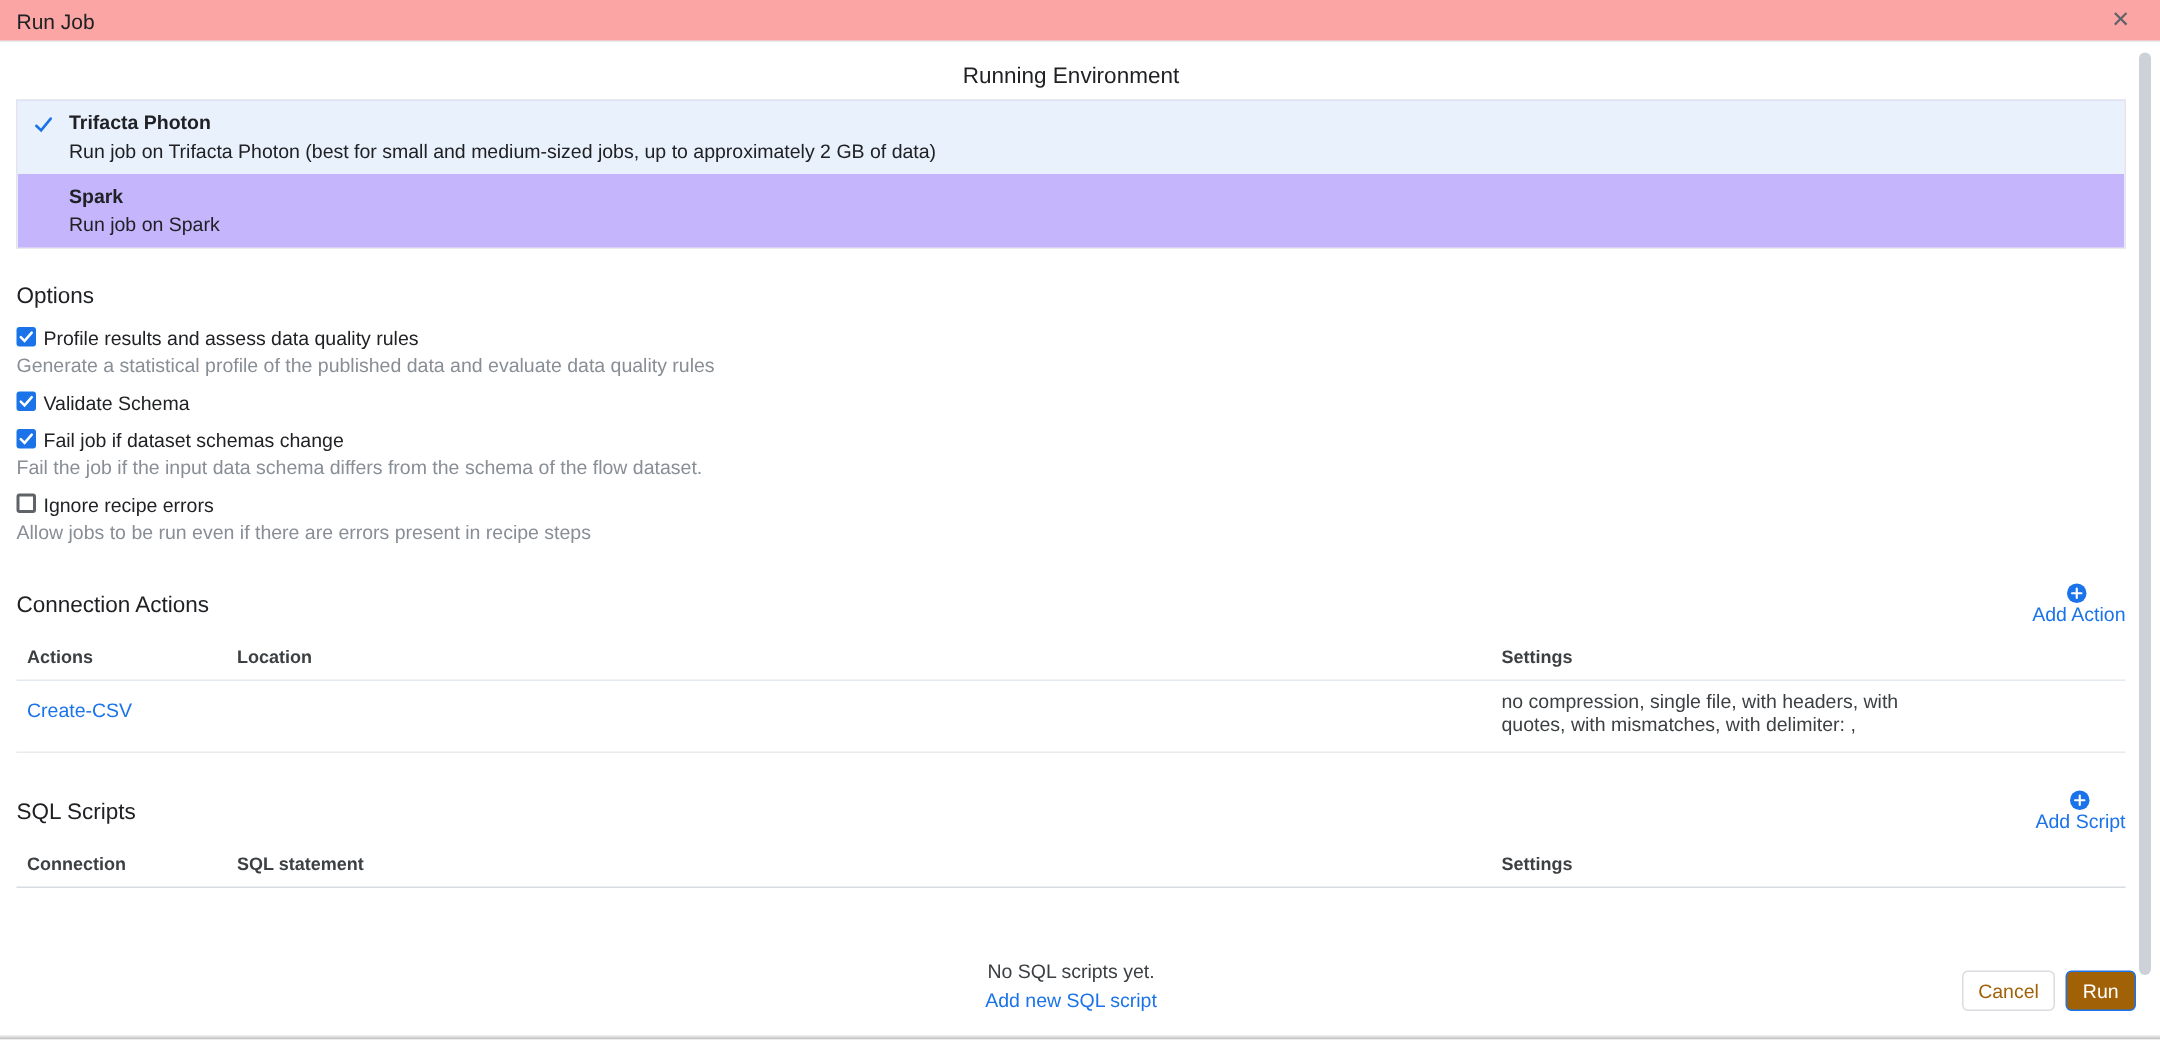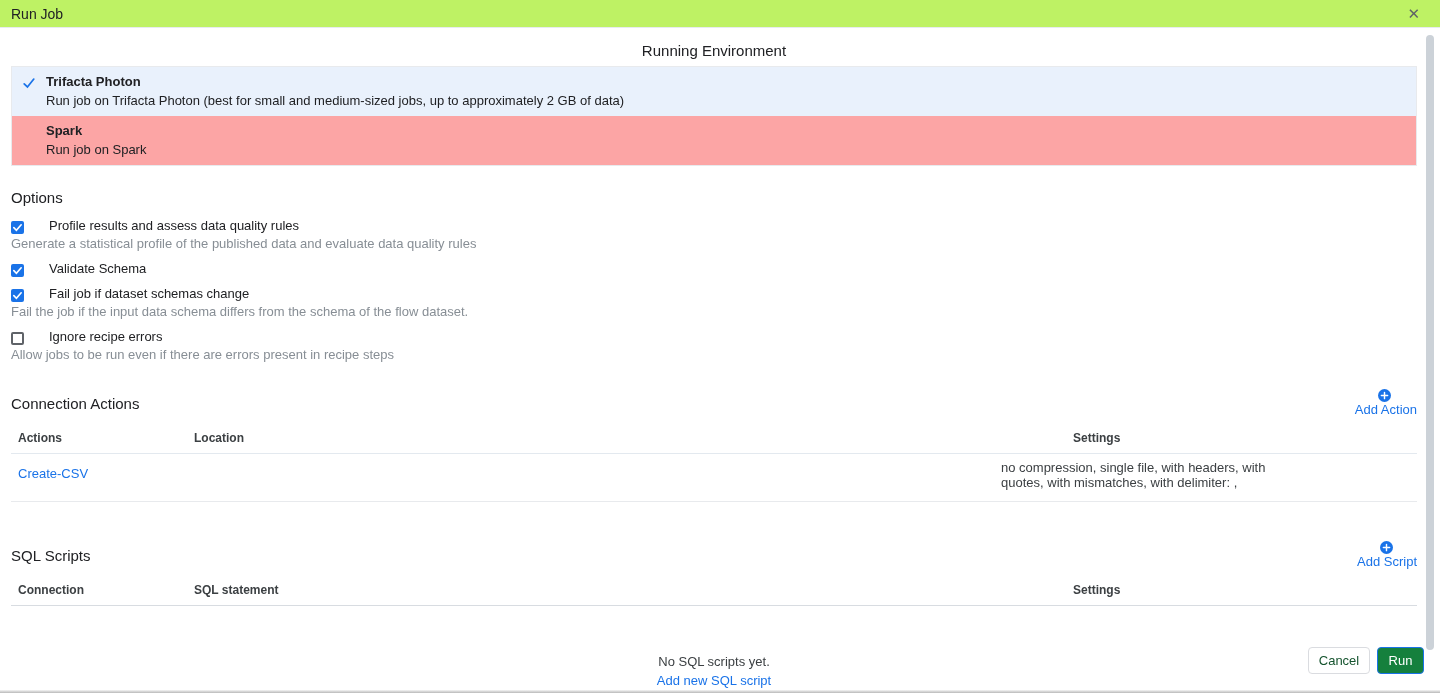--- a/index.html
+++ b/index.html
@@ -6,49 +6,49 @@
   html, body {
     width: 1440px; height: 693px;
     font-family: "Liberation Sans", "DejaVu Sans", sans-serif;
     background: #ffffff; overflow: hidden;
     color: #202124;
   }
   .dialog { position: relative; width: 1440px; height: 693px; background: #fff; }
 
   
   .dlg-header {
-    height: 28px; background: #bef264;
+    height: 28px; background: #fca5a5;
     border-bottom: 1px solid #e7ebf0;
     display: flex; align-items: center; justify-content: space-between;
     padding: 0 16px 0 11px;
   }
   .dlg-title { font-size: 14px; color: #202124; }
   .close-x {
     font-size: 15px; color: #5f6368; cursor: pointer; line-height: 1;
     padding: 2px 4px;
   }
 
   .content { padding: 0 23px 0 11px; }
 
   .section-heading { font-size: 15px; color: #202124; }
   .heading-row { display: flex; align-items: center; justify-content: space-between; }
 
   
-  .env-panel { margin-top: 7px; border: 1px solid #e8eaed; background: #fca5a5; }
+  .env-panel { margin-top: 7px; border: 1px solid #e8eaed; background: #c4b5fd; }
   .env-row { display: flex; padding: 7px 0 8px 0; cursor: pointer; }
   .env-row.selected { background: #e9f1fc; }
   .env-check { width: 34px; display: flex; justify-content: center; padding-top: 2px; }
   .env-check svg { width: 14px; height: 14px; }
   .env-texts { flex: 1; }
   .env-name { font-size: 13px; font-weight: bold; color: #202124; line-height: 15px; }
   .env-desc { font-size: 13px; color: #202124; line-height: 15px; margin-top: 4px; }
 
   
   .opt-item { margin-bottom: 9px; }
-  .opt-label-row { display: flex; align-items: flex-end; gap: 20px; }
+  .opt-label-row { display: flex; align-items: flex-start; }
   .checkbox {
     width: 13px; height: 13px; border-radius: 2px; cursor: pointer;
     display: inline-flex; align-items: center; justify-content: center;
     flex: 0 0 13px;
   }
   .checkbox.checked { background: #1a73e8; }
   .checkbox.unchecked { background: #fff; border: 2px solid #5f6368; }
   .checkbox svg { width: 11px; height: 11px; }
   .opt-label { font-size: 13px; color: #202124; margin-left: 5px; cursor: pointer; line-height: 16px; }
   .opt-desc { font-size: 13px; color: #878e95; line-height: 16px; margin-top: 2px; }
@@ -64,21 +64,20 @@
     display: inline-flex; align-items: center; justify-content: center;
     margin-right: 2px;
   }
   .plus-circle svg { width: 9px; height: 9px; }
 
   
   .tbl { margin-top: 10px; }
   .tbl-header {
     display: grid; grid-template-columns: 140px 843px 1fr;
     padding: 4px 0 8px 7px; 
-    gap: 36px;
   }
   .tbl-header .th { font-size: 12px; font-weight: bold; color: #3c4043; }
   .pa-header-divider { border-bottom: 1px solid #e3e9ef; }
   .sql-header-divider { border-bottom: 1px solid #d8dce1; }
   .tbl-row {
     display: grid; grid-template-columns: 140px 843px 1fr;
     padding: 6px 0 11px 7px;
     border-bottom: 1px solid #e8eaed;
   }
   .cell-action { font-size: 13px; padding-top: 6px; }
@@ -97,44 +96,44 @@
   .footer-buttons {
     position: absolute; right: 16px; bottom: 19px;
     display: flex; gap: 7px;
   }
   .btn {
     height: 27px; border-radius: 4px; font-size: 13px;
     display: inline-flex; align-items: center; justify-content: center;
     cursor: pointer; font-family: inherit;
   }
   .btn-cancel {
-    width: 62px; background: #fff; border: 1px solid #dadce0; color: #14532d;
+    width: 62px; background: #fff; border: 1px solid #dadce0; color: #a16207;
   }
   .btn-run {
-    width: 47px; background: #15803d; border: 1px solid #1a73e8; color: #fff;
+    width: 47px; background: #a16207; border: 1px solid #1a73e8; color: #fff;
   }
 
   
   .scrollbar-thumb {
     position: absolute; right: 6px; top: 35px; width: 8px; height: 615px;
     background: #ccd2d8; border-radius: 4px; cursor: pointer;
   }
 
   
   .bottom-edge {
     position: absolute; left: 0; bottom: 0; width: 100%; height: 3px;
     background: linear-gradient(#f4f4f4, #b9b9b9);
   }
 
   
   .mt-14 { margin-top: 14px; text-align: center; }
   .mt-23 { margin-top: 23px; }
   .mt-12 { margin-top: 12px; }
   .mt-26 { margin-top: 26px; }
-  .mt-25 { margin-top: 39px; }
+  .mt-25 { margin-top: 25px; }
 </style>
 </head>
 <body>
 
 <div class="dialog">
 
   <div class="dlg-header">
     <span class="dlg-title">Run Job</span>
     <span class="close-x">✕</span>
   </div>

